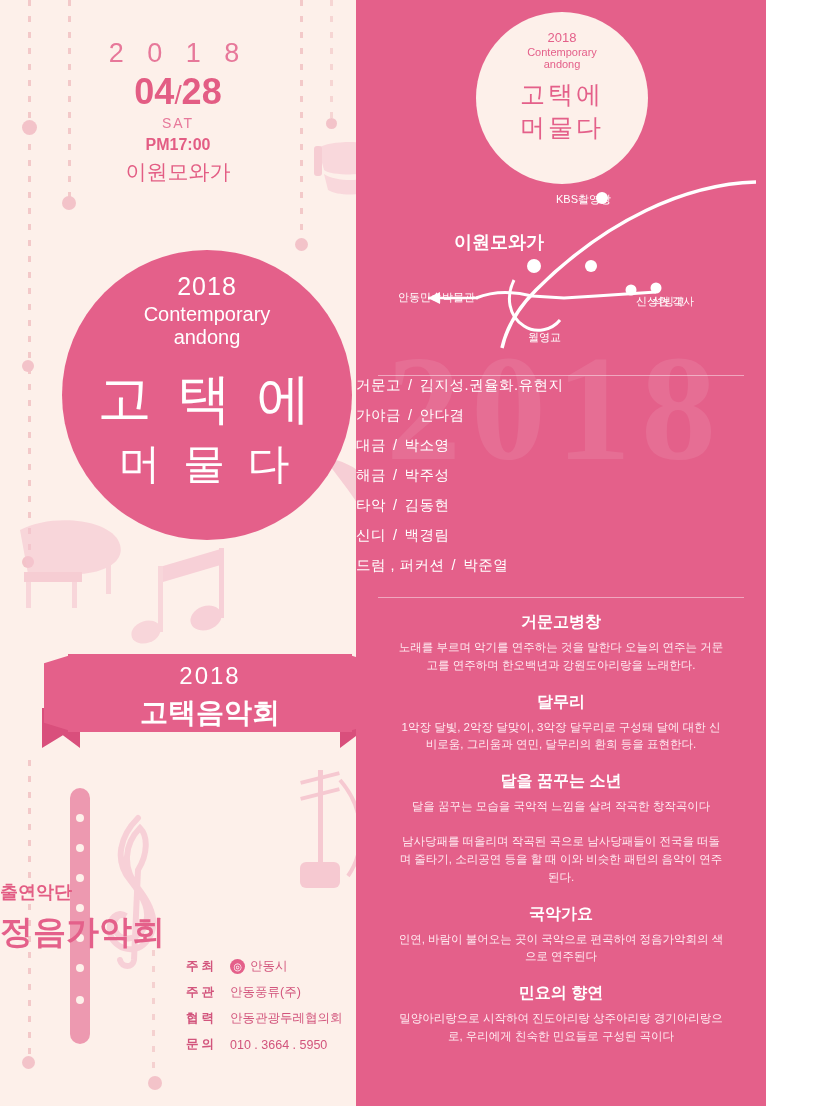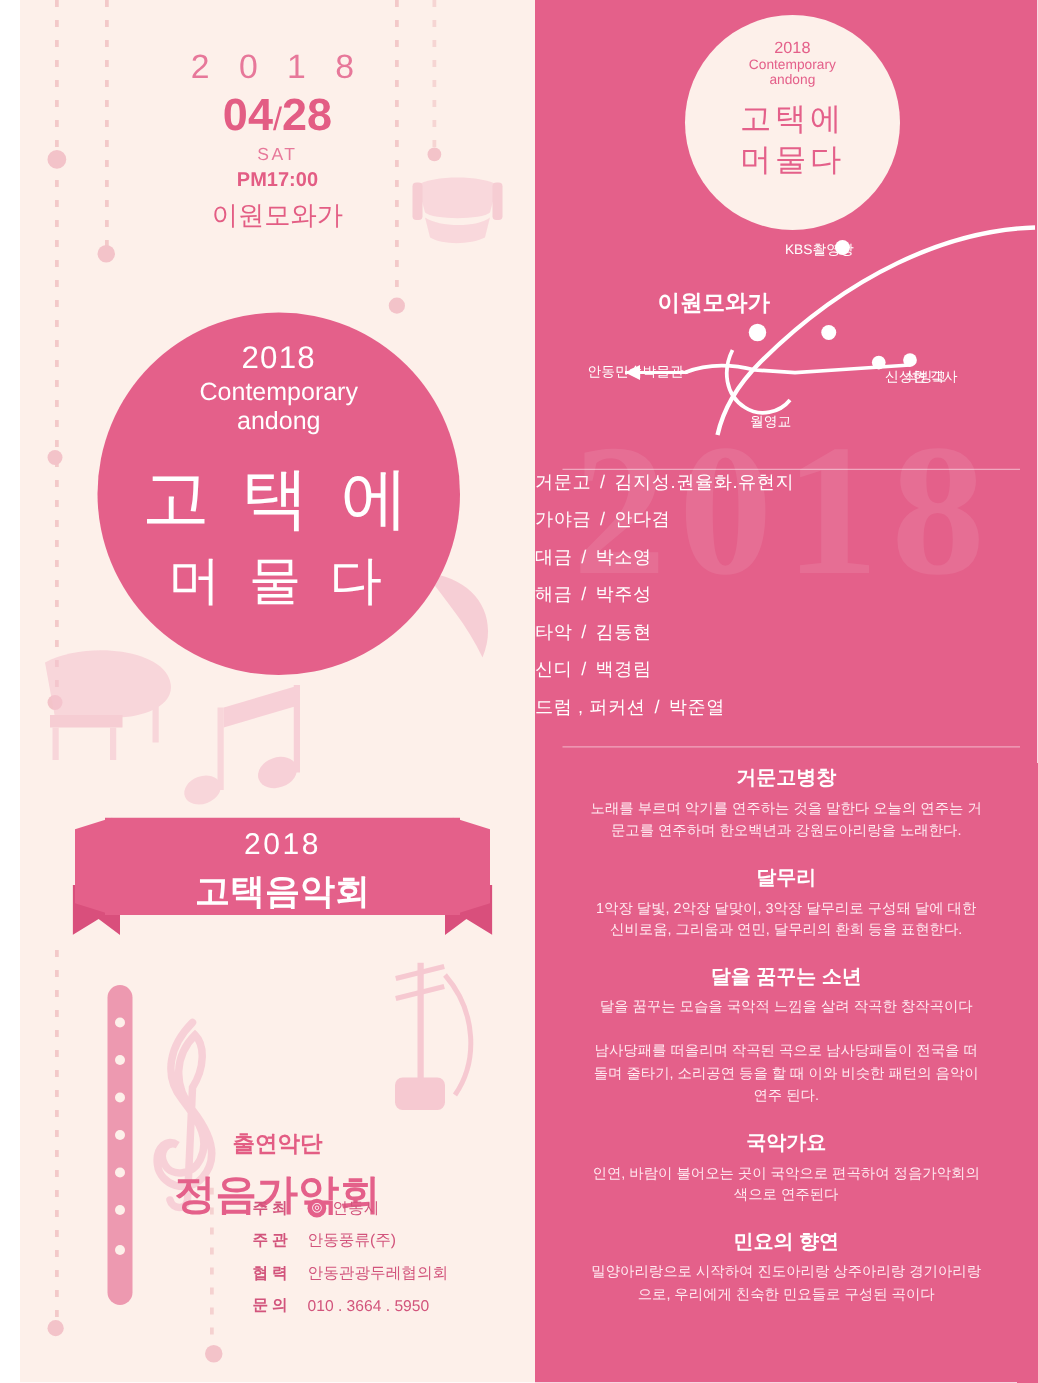--- a/index.html
+++ b/index.html
@@ -11,24 +11,23 @@
   }
   .poster {
     position: relative;
     width: 830px; height: 1106px;
     display: flex;
   }
 
   
   .left {
     position: relative;
-    width: 420px; height: 1106px;
+    width: 356px; height: 1106px;
     background: #fdf0ea;
     overflow: hidden;
-    margin-left: 16px;
   }
   .left-inner { position: absolute; inset: 0; }
 
   
   .dotline {
     position: absolute;
     width: 3px;
     background-image: linear-gradient(to bottom, #f3c9c9 0 6px, transparent 6px 16px);
     background-size: 3px 16px;
   }
@@ -102,21 +101,21 @@
   .ribbon-tail.l { left: 4px; clip-path: polygon(0 0, 100% 0, 100% 100%, 55% 68%, 0 100%); }
   .ribbon-tail.r { right: 4px; clip-path: polygon(0 0, 100% 0, 100% 100%, 45% 68%, 0 100%); }
   .ribbon-notch {
     position: absolute; top: 6px; width: 30px; height: 78px; background: #e4608a;
   }
   .ribbon-notch.l { left: 6px; clip-path: polygon(0 12%, 100% 0, 100% 100%, 0 88%); }
   .ribbon-notch.r { right: 6px; clip-path: polygon(0 0, 100% 12%, 100% 88%, 0 100%); }
 
   
   .perf {
-    position: absolute; left: 0; right: 0; top: 903px; text-align: center;
+    position: absolute; left: 0; right: 0; top: 880px; 
   }
   .perf-label { font-size: 18px; font-weight: 700; color: #e35d84; }
   .perf-name {
     font-size: 33px; font-weight: 600; color: #e4608a; margin-top: 6px;
     font-family: "Liberation Serif", serif;
   }
 
   
   .credits {
     position: absolute; left: 186px; top: 958px; font-size: 12.5px; color: #d2547c;

